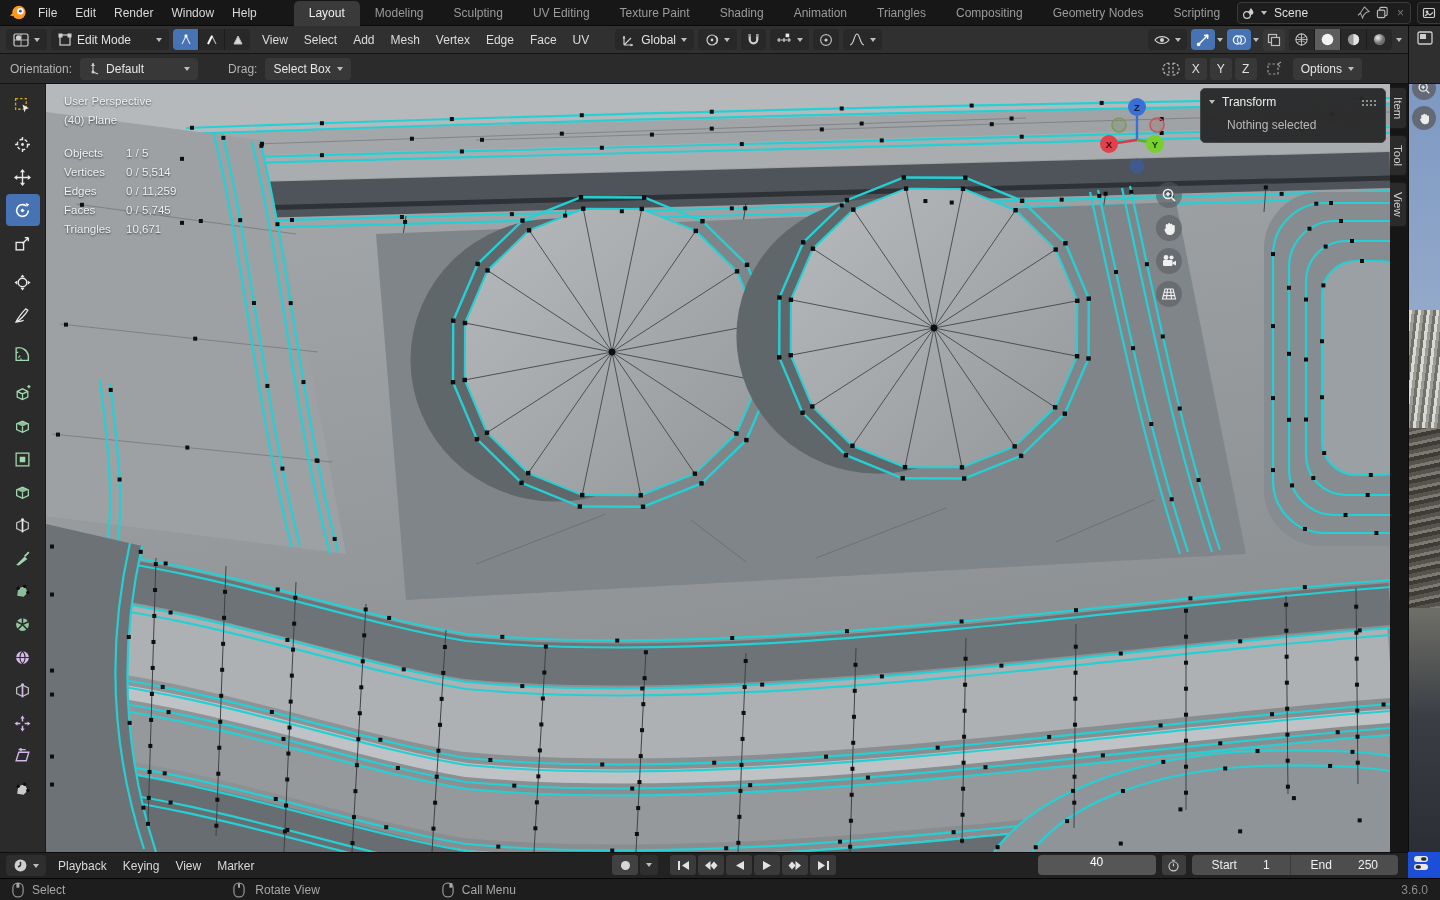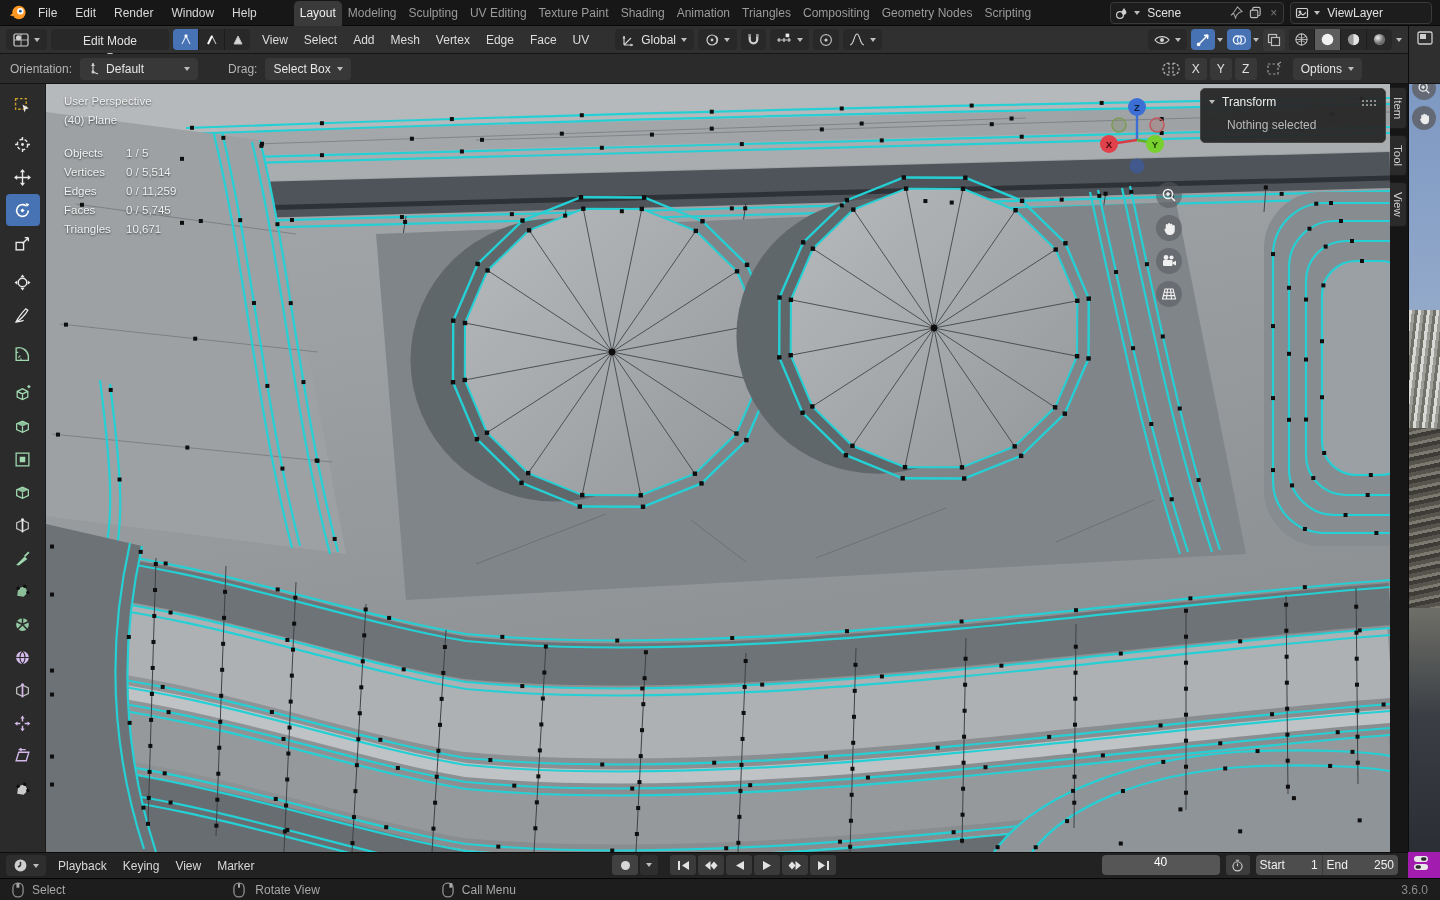--- a/index.html
+++ b/index.html
@@ -1,24 +1,24 @@
 <!DOCTYPE html>
 <html><head>
 <meta charset="utf-8">
 <style>
   html,body{margin:0;padding:0;background:#000;}
-  #app{position:relative;width:1440px;height:900px;overflow:hidden;background:#a21caf;
+  #app{position:relative;width:1440px;height:900px;overflow:hidden;background:#1d4ed8;
        font-family:"Liberation Sans",sans-serif;color:#d4d4d4;font-size:12px;
        -webkit-font-smoothing:antialiased;}
   .bar{position:absolute;left:0;display:flex;align-items:center;box-sizing:border-box;}
   
   #topbar{top:0;width:1440px;height:26px;background:#171717;border-bottom:1px solid #090909;padding:0 8px;gap:2px;z-index:40;}
   .menu-item{padding:4px 9px;color:#d9d9d9;border-radius:3px;cursor:default;}
   .wtabs{display:flex;margin-left:26px;height:26px;align-items:flex-end;}
-  .wtab{padding:5px 6px 6px;color:#9b9b9b;font-size:12px;border-radius:5px 5px 0 0;white-space:nowrap;}
+  .wtab{padding:5px 15px 6px;color:#9b9b9b;font-size:12px;border-radius:5px 5px 0 0;white-space:nowrap;}
   .wtab.active{background:#3a3a3a;color:#efefef;}
   .tb-right{margin-left:auto;display:flex;align-items:center;gap:6px;}
   .id-block{display:flex;align-items:center;background:#1d1d1d;border:1px solid #3a3a3a;border-radius:4px;height:20px;padding:0 4px;gap:5px;}
   .id-block .val{color:#e0e0e0;padding:0 44px 0 2px;}
   .mini-ic{width:14px;height:14px;display:inline-block;}
   .xchar{color:#7a7a7a;font-size:12px;padding:0 2px;}
   .caret{width:0;height:0;border-left:3.5px solid transparent;border-right:3.5px solid transparent;border-top:4.5px solid #bdbdbd;display:inline-block;}
   
   #vheader{top:26px;width:1408px;height:28px;background:#303030;border-bottom:1px solid #151515;padding:0 6px;gap:4px;z-index:40;}
   .hbtn{display:flex;align-items:center;gap:5px;background:#282828;border-radius:4px;height:21px;padding:0 7px;color:#e2e2e2;}
@@ -61,21 +61,21 @@
   #rstrip .rbtn{position:absolute;left:3px;width:24px;height:24px;border-radius:50%;background:rgba(92,94,98,.8);display:flex;align-items:center;justify-content:center;}
   #rs-header2{position:absolute;left:1408px;top:26px;width:32px;height:58px;background:#2f2f2f;border-left:1px solid #0c0c0c;border-bottom:1px solid #141414;display:flex;align-items:flex-start;justify-content:center;padding-top:5px;box-sizing:border-box;z-index:41;}
   
   #timeline{top:852px;width:1408px;height:26px;background:#222222;border-top:1px solid #0d0d0d;padding:0 6px;gap:4px;z-index:40;}
   .tmenu{padding:20px 8px;color:#d8d8d8;display:flex;align-items:center;gap:5px;}
   #transport{position:absolute;left:612px;top:855px;display:flex;gap:2px;align-items:center;z-index:41;}
   .tpbtn{width:26px;height:20px;background:#3a3a3a;border-radius:3px;display:flex;align-items:center;justify-content:center;}
   .tl-right{position:absolute;right:42px;top:855px;display:flex;align-items:center;gap:6px;z-index:41;}
   .framefield{width:118px;height:20px;background:#565656;border-radius:4px;color:#fff;display:flex;align-items:flex-start;justify-content:center;}
   .rangegrp{display:flex;height:20px;background:#4d4d4d;border-radius:4px;overflow:hidden;}
-  .rangegrp .cell{display:flex;align-items:center;gap:26px;padding:0 4px;color:#f0f0f0;text-align:center;}
+  .rangegrp .cell{display:flex;align-items:center;gap:26px;padding:0 20px;color:#f0f0f0;text-align:center;}
   .rangegrp .cell:first-child{border-right:1px solid #3a3a3a;}
   .clockbtn{width:24px;height:20px;background:#3d3d3d;border-radius:3px;display:flex;align-items:center;justify-content:center;}
   #tl-strip-ic{position:absolute;left:1412px;top:854px;z-index:41;}
   
   #statusbar{top:878px;width:1440px;height:22px;background:#1d1d1d;border-top:1px solid #060606;padding:0 12px;gap:0;color:#a8a8a8;z-index:40;}
   .stat-item{display:flex;align-items:center;gap:8px;}
   #statusbar .stat-item:nth-child(2){margin-left:168px;gap:10px;}
   #statusbar .stat-item:nth-child(3){margin-left:122px;}
   .version{margin-left:auto;color:#8d8d8d;}
   svg{display:block;}
@@ -156,21 +156,21 @@
 
   <div id="vheader" class="bar">
     <span class="hbtn">
       <svg width="16" height="14" viewBox="0 0 16 14">
           <rect x="1" y="1" width="14" height="12" rx="1.5" fill="none" stroke="#cfcfcf" stroke-width="1.2"></rect>
           <path d="M1,7 H15 M8,1 V13" stroke="#cfcfcf" stroke-width="0.8"></path>
           <circle cx="5.5" cy="4.8" r="2.6" fill="#cfcfcf"></circle>
         </svg>
       <span class="caret"></span>
     </span>
-    <span class="hbtn" style="min-width:104px;flex-direction:column;">
+    <span class="hbtn" style="min-width:104px;">
       <svg width="14" height="14" viewBox="0 0 14 14">
           <rect x="2" y="2" width="10" height="10" fill="none" stroke="#cfcfcf" stroke-width="1.2"></rect>
           <rect x="0.5" y="0.5" width="4" height="4" fill="#cfcfcf"></rect>
           <rect x="9.5" y="0.5" width="4" height="4" fill="#cfcfcf"></rect>
         </svg>
       <span style="flex:1;">Edit Mode</span>
       <span class="caret"></span>
     </span>
     <span class="seg">
       <span class="sbtn on">

